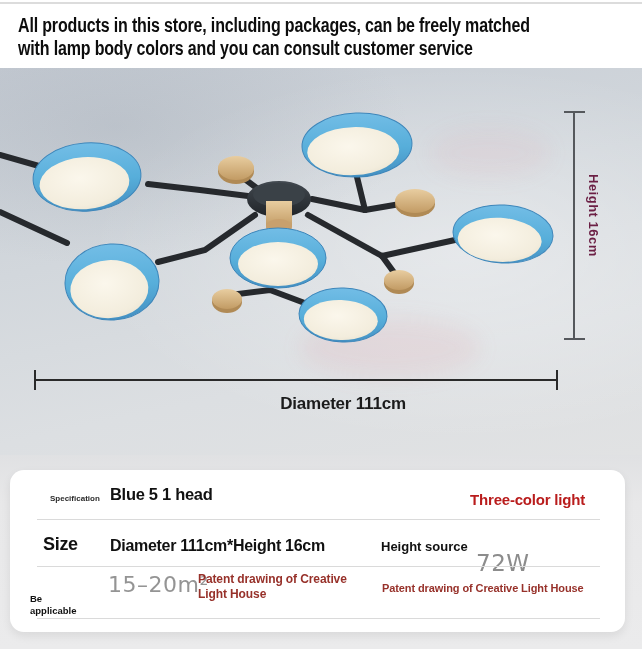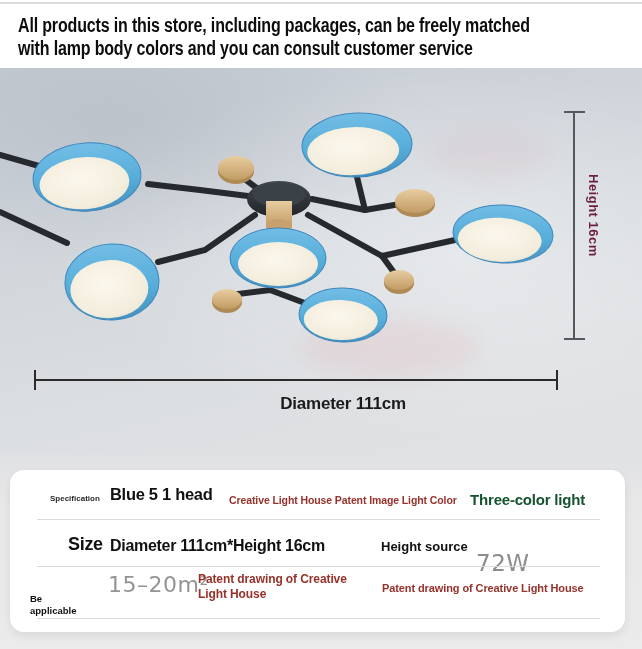--- a/index.html
+++ b/index.html
@@ -50,24 +50,24 @@
     position:absolute;top:455px;left:0;width:642px;height:194px;
     background:linear-gradient(180deg,#e0e1e3 0%,#e8e8e9 25%,#ebebec 100%);
   }
   .spec-card{
     position:absolute;left:10px;top:15px;width:615px;height:162px;background:#ffffff;
     border-radius:14px;box-shadow:0 4px 10px rgba(0,0,0,0.08);
   }
   .cell{position:absolute;white-space:nowrap;color:#111111;}
   .divider{position:absolute;left:27px;width:563px;height:1px;background:#dadada;}
   .lbl-tiny{font-size:8px;font-weight:bold;color:#2b2b2b;margin-left:8px;}
-  .lbl-big{font-size:18px;font-weight:bold;letter-spacing:-0.3px;margin-left:25px;}
+  .lbl-big{font-size:18px;font-weight:bold;letter-spacing:-0.3px;}
   .val-big{font-size:17px;font-weight:bold;letter-spacing:-0.3px;transform:scaleX(0.97);transform-origin:left top;}
   .note-red{font-size:10.5px;font-weight:bold;color:#97312a;letter-spacing:-0.1px;}
-  .highlight-red{font-size:15px;font-weight:bold;color:#14532d;letter-spacing:-0.2px;}
+  .highlight-red{font-size:15px;font-weight:bold;color:#b91c1c;letter-spacing:-0.2px;}
   .val-gray{font-size:23px;color:#8c8c8c;letter-spacing:0.5px;font-family:"DejaVu Sans",sans-serif;}
   .lbl-small{font-size:9.5px;font-weight:bold;line-height:11.5px;white-space:normal;}
   .note-red-wrap{white-space:normal;font-size:12px;font-weight:bold;color:#97312a;line-height:14.5px;letter-spacing:-0.1px;}
 </style>
 </head>
 <body>
 
 <div class="banner">
   <div class="banner-topline"></div>
   <div class="banner-text">
@@ -181,21 +181,20 @@
   <div class="dim-h-tick left"></div>
   <div class="dim-h-tick right"></div>
   <div class="diameter-label">Diameter 111cm</div>
 </div>
 
 <div class="spec-section">
   <div class="spec-card">
 
     <div class="cell lbl-tiny" style="left:32px;top:24px;">Specification</div>
     <div class="cell val-big" style="left:100px;top:15px;">Blue 5 1 head</div>
-    <div class="cell note-red" style="left:219px;top:24px;">Creative Light House Patent Image Light Color</div>
     <div class="cell highlight-red" style="right:40px;top:21px;">Three-color light</div>
     <div class="divider" style="top:49px;"></div>
 
     <div class="cell lbl-big" style="left:33px;top:64px;">Size</div>
     <div class="cell val-big" style="left:100px;top:66px;font-size:16.5px;">Diameter 111cm*Height 16cm</div>
     <div class="cell" style="left:371px;top:69px;font-size:13px;font-weight:bold;">Height source</div>
     <div class="cell val-gray" style="left:466px;top:59px;margin-top:21px;">72W</div>
     <div class="divider" style="top:96px;"></div>
 
     <div class="cell lbl-small" style="left:20px;top:107px;width:58px;margin-top:16px;">Be applicable</div>

